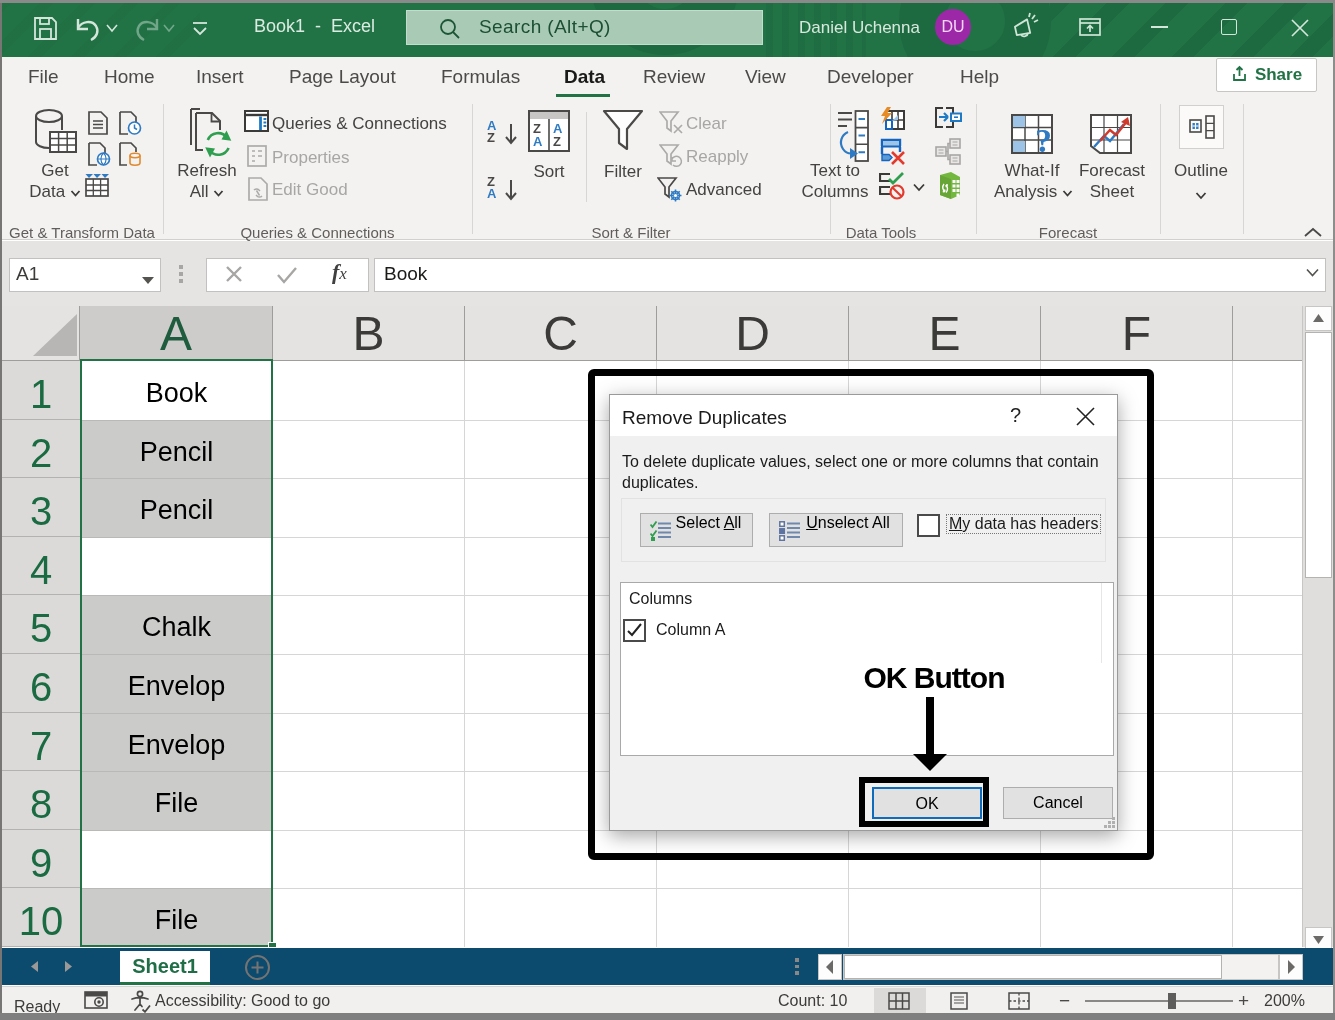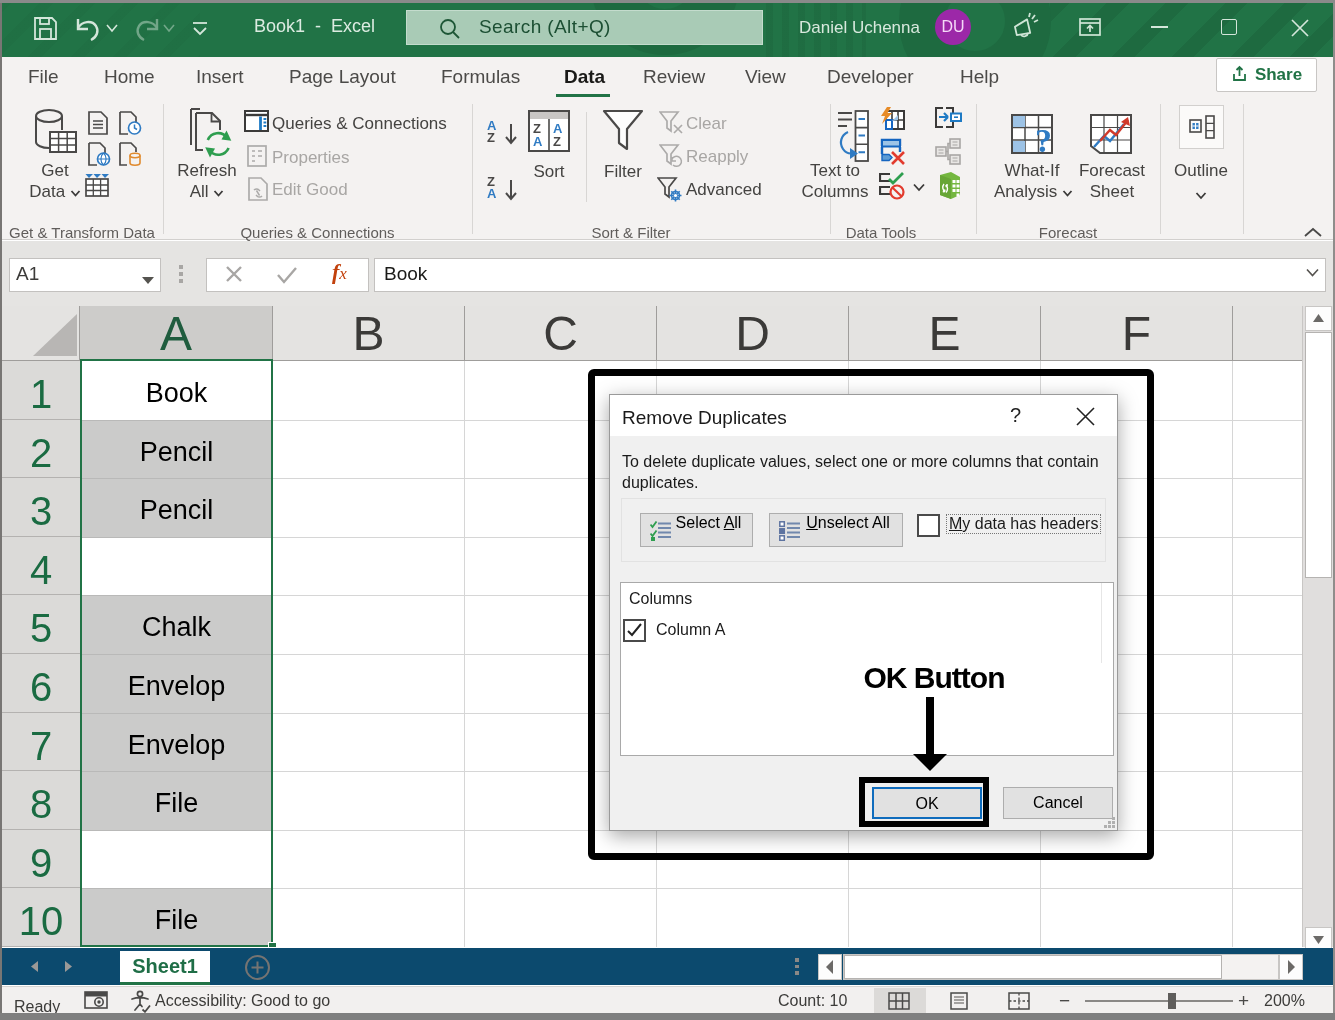--- a/index.html
+++ b/index.html
@@ -406,21 +406,21 @@
     <div style="width:4px;height:4px;background:#a8a6a4;margin-bottom:3px;"></div>
     <div style="width:4px;height:4px;background:#a8a6a4;"></div>
   </div>
   <div class="fbox" id="fxbox"></div>
   <svg class="abs" style="left:225px;top:24px;" width="20" height="20">
       <path d="M2 2 L16 16 M16 2 L2 16" stroke="#a8a6a4" stroke-width="2.4"></path>
     </svg>
   <svg class="abs" style="left:276px;top:24px;" width="22" height="20">
       <path d="M2 10 L8 17 L20 3" fill="none" stroke="#a8a6a4" stroke-width="2.4"></path>
     </svg>
-  <div class="abs" style="left:332px;top:18px;font-size:22px;font-style:italic;font-family:'Liberation Serif',serif;color:#c2410c;"><b>f</b><span style="font-size:17px;">x</span></div>
+  <div class="abs" style="left:332px;top:18px;font-size:22px;font-style:italic;font-family:'Liberation Serif',serif;color:#404040;"><b>f</b><span style="font-size:17px;">x</span></div>
   <div class="fbox" id="finput"></div>
   <div class="abs" style="left:384px; top:22px; font-size:19px; color:#1a1a18;">Book</div>
   <svg class="abs" style="left:1305px;top:26px;" width="15" height="11">
       <path d="M2 2.5 L7.5 8.5 L13 2.5" fill="none" stroke="#55534f" stroke-width="1.6"></path>
     </svg>
 </div>
 
 <div id="grid" class="abs">
 
   <div class="abs" style="left:0;top:0;width:78px;height:55px;background:#e4e3e1;border-right:1px solid #9f9d9b;border-bottom:1px solid #9f9d9b;">

